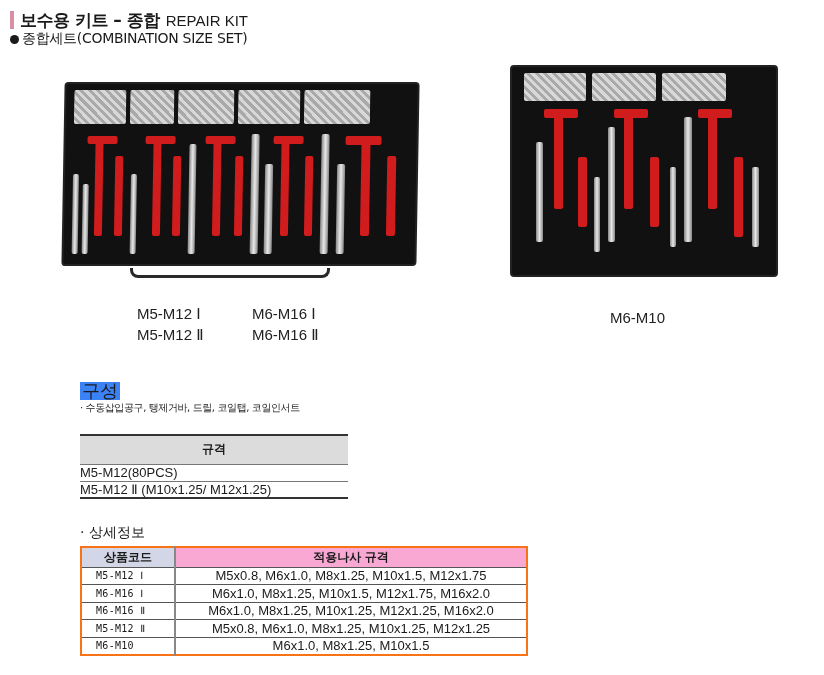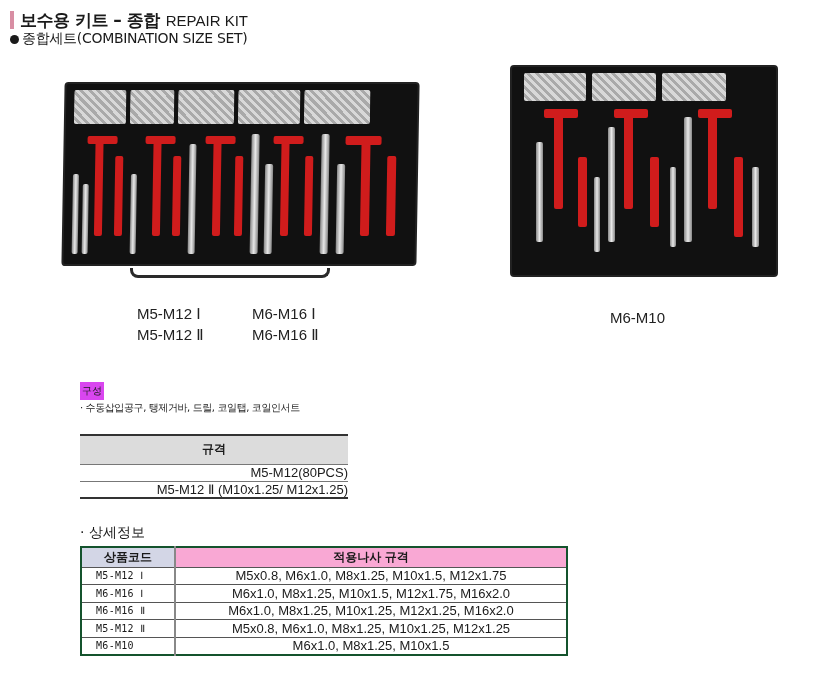--- a/index.html
+++ b/index.html
@@ -20,31 +20,31 @@
     .photo-small { left: 510px; top: 65px; width: 268px; height: 212px; border: 2px solid #222; }
     .tray-row { position: absolute; display: flex; gap: 4px; }
     .bin { background: #c9c9c9; border-radius: 2px; background-image: repeating-linear-gradient(45deg, #d8d8d8 0 3px, #a9a9a9 3px 6px); }
     .tool { position: absolute; border-radius: 2px; }
     .tool.red { background: #d01c1c; }
     .tool.silver { background: linear-gradient(90deg, #888, #e8e8e8, #888); }
     .handle { position: absolute; left: 130px; top: 268px; width: 200px; height: 10px; border: 3px solid #2a2a2a; border-top: none; border-radius: 0 0 8px 8px; }
 
     .caption { position: absolute; font-size: 15px; color: #222; font-family: "Liberation Sans", sans-serif; white-space: nowrap; }
 
-    .section-label { position: absolute; left: 80px; top: 382px; font-size: 10px; background: #d946ef; padding: 0 2px; line-height: 18px; }
+    .section-label { position: absolute; left: 80px; top: 382px; font-size: 18px; background: #3b82f6; padding: 0 2px; line-height: 18px; }
     .composition { position: absolute; left: 80px; top: 401px; font-size: 10px; letter-spacing: -0.4px; }
 
     table { border-collapse: collapse; font-family: "Liberation Sans", sans-serif; }
     .spec-table { position: absolute; left: 80px; top: 434px; width: 268px; border-top: 2px solid #333; border-bottom: 2px solid #333; }
     .spec-table th { background: #dcdcdc; height: 29px; font-size: 12px; font-weight: bold; border-bottom: 1px solid #777; }
-    .spec-table td { text-align: right; font-size: 13px; height: 17px; border-bottom: 1px solid #777; }
+    .spec-table td { text-align: left; font-size: 13px; height: 17px; border-bottom: 1px solid #777; }
     .spec-table tr:last-child td { border-bottom: none; }
 
     .detail-label { position: absolute; left: 80px; top: 524px; font-size: 14px; }
-    .detail-table { position: absolute; left: 80px; top: 546px; width: 488px; border: 2px solid #14532d; }
+    .detail-table { position: absolute; left: 80px; top: 546px; width: 448px; border: 2px solid #f97316; }
     .detail-table th { height: 20px; font-size: 12px; font-weight: bold; border-bottom: 1px solid #555; }
     .detail-table th.col-code { background: #d3d6e6; width: 94px; border-right: 2px solid #888; }
     .detail-table th.col-spec { background: #f9a8d4; }
     .detail-table td { height: 17.5px; border-bottom: 1px solid #555; text-align: center; }
     .detail-table td.code { font-size: 10px; font-family: "DejaVu Sans Mono", monospace; border-right: 2px solid #888; letter-spacing: 0.3px; text-align: left; padding-left: 14px; }
     .detail-table td.spec { font-size: 13px; }
   </style>
 </head>
 <body>
 

